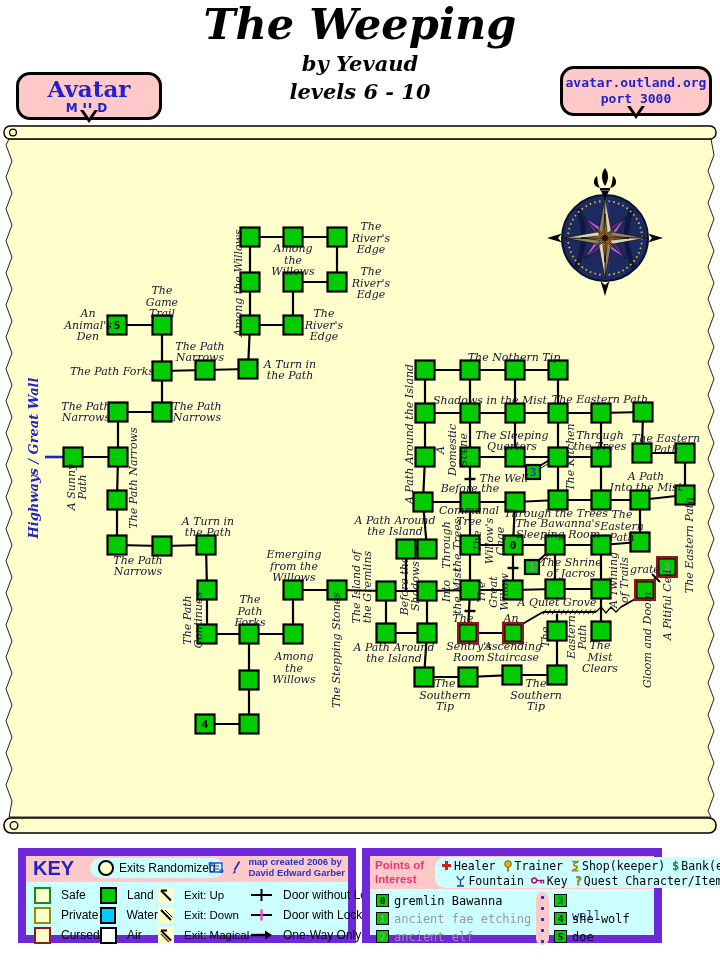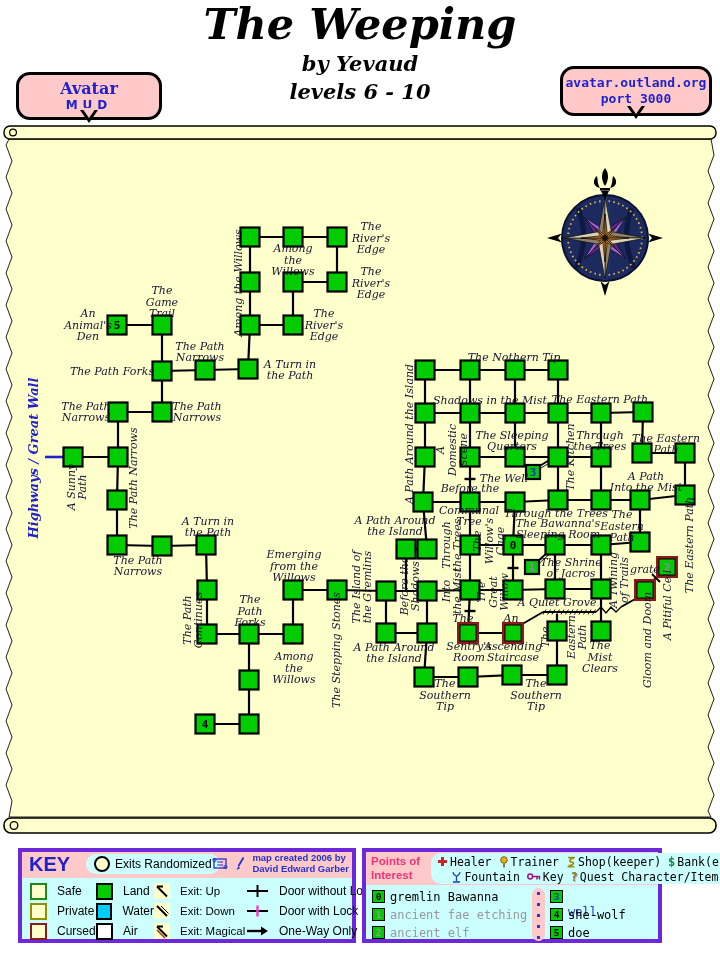--- a/index.html
+++ b/index.html
@@ -14,29 +14,29 @@
   .levels{font-family:"DejaVu Serif",serif;font-style:italic;font-weight:bold;
           font-size:21px;color:#000;margin-top:3px;}
   .bubble{position:absolute;background:#FFC9C9;border:3px solid #000;border-radius:14px;
           display:flex;flex-direction:column;align-items:center;justify-content:center;z-index:3;}
   .bubble::after{content:"";position:absolute;bottom:-15px;left:50%;transform:translateX(-50%);
           border:9px solid transparent;border-top:13px solid #000;}
   .bubble::before{content:"";position:absolute;bottom:-8px;left:50%;transform:translateX(-50%);
           border:7px solid transparent;border-top:10px solid #FFC9C9;z-index:1;}
   .bubble-left{left:16px;top:72px;width:140px;height:42px;}
   .bubble-right{left:560px;top:66px;width:146px;height:44px;}
-  .mud-name{font-family:"DejaVu Serif",serif;font-weight:bold;font-size:16px;color:#2222CC;line-height:1;}
+  .mud-name{font-family:"DejaVu Serif",serif;font-weight:bold;font-size:23px;color:#2222CC;line-height:1;}
   .mud-sub{font-family:"DejaVu Sans",sans-serif;font-weight:bold;font-size:12px;color:#2222CC;
            letter-spacing:5px;margin-top:1px;}
   .server-line{font-family:"DejaVu Sans Mono",monospace;font-weight:bold;font-size:13px;
                color:#2222CC;line-height:1.25;}
   
   #map-svg{position:absolute;left:0;top:0;z-index:1;}
   
-  .panel{position:absolute;top:848px;height:95px;background:#CCFFFF;border:4px solid #6d28d9;
+  .panel{position:absolute;top:848px;height:95px;background:#CCFFFF;border:8px solid #6d28d9;
          box-sizing:border-box;z-index:4;}
   .panel-head{position:relative;background:#FFC9C9;width:100%;}
   
   #key-panel{left:18px;width:338px;}
   #key-panel .panel-head{height:26px;}
   .key-title{position:absolute;left:7px;top:1px;font-size:20px;font-weight:bold;color:#2222CC;}
   .key-pill{position:absolute;left:64px;top:2px;height:20px;background:#CCFFFF;border-radius:11px;
             display:flex;align-items:center;padding:0 8px;font-size:12px;color:#000;gap:5px;}
   .rand-circle{display:inline-block;width:12px;height:12px;border:2.5px solid #000;
                border-radius:50%;background:#FFFFCC;}

